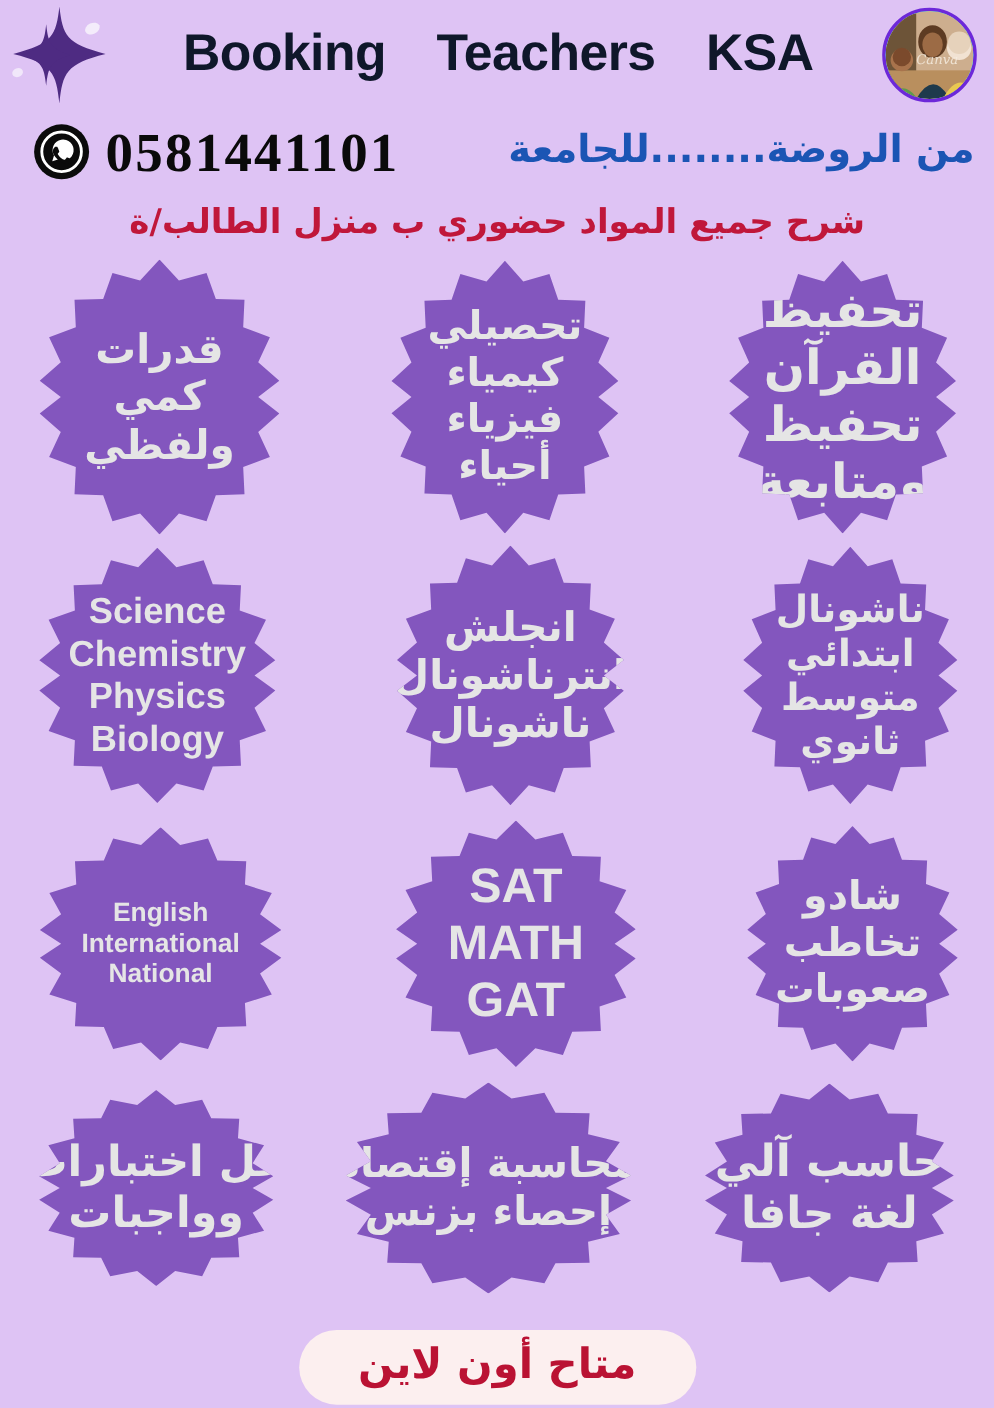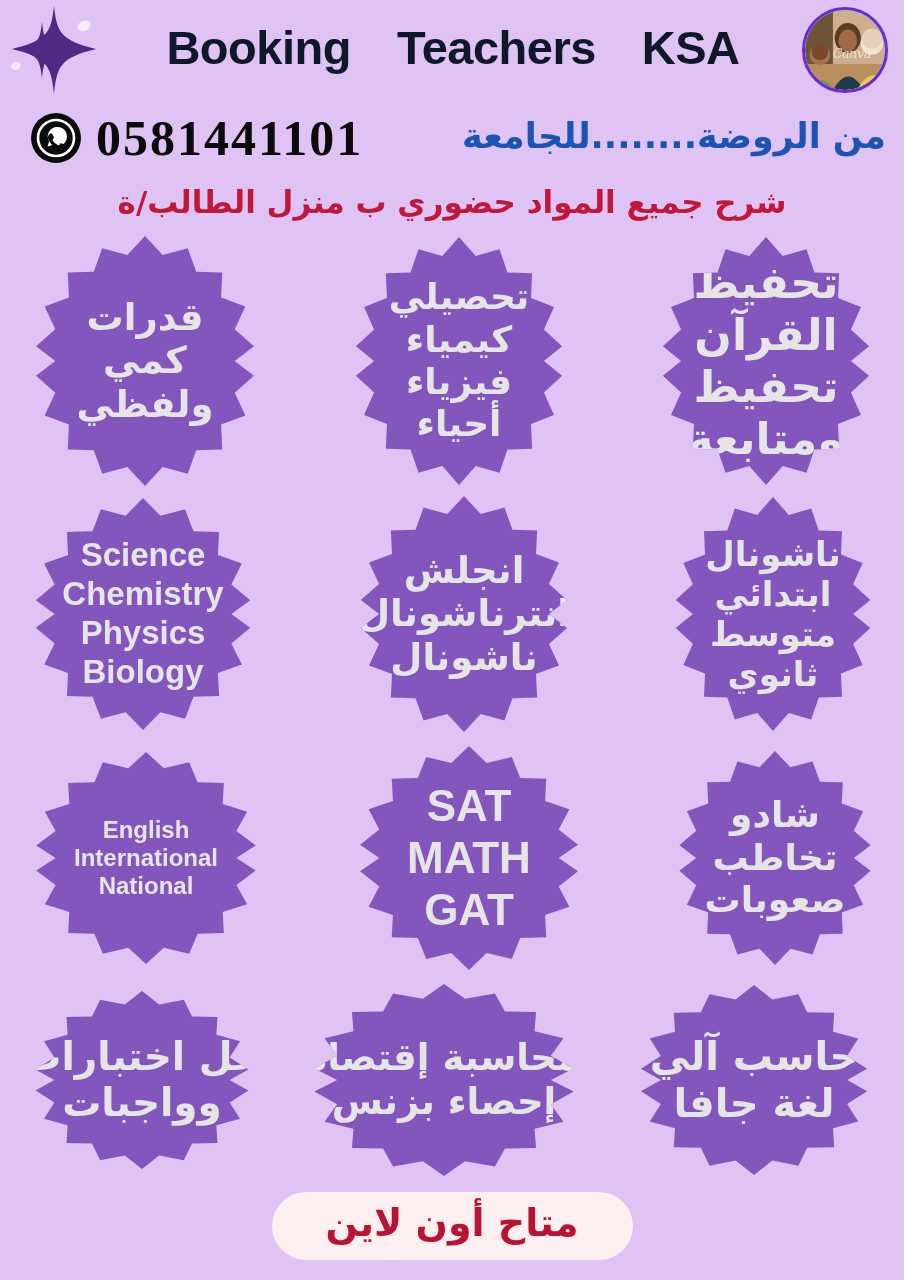--- a/index.html
+++ b/index.html
@@ -172,21 +172,21 @@
   .row1 { margin-top: 2px; }
   .row2 { margin-top: 10px; }
   .row3 { margin-top: 14px; }
   .row4 { margin-top: 14px; align-items: center; }
 
   
   .bottom-bar {
     position: absolute;
     left: 0;
     right: 0;
-    bottom: 20px;
+    bottom: 3px;
     display: flex;
     justify-content: center;
   }
   .online-pill {
     background: #fcefef;
     border-radius: 34px;
     padding: 11px 54px 15px 54px;
     direction: rtl;
     font-size: 38px;
     font-weight: bold;

